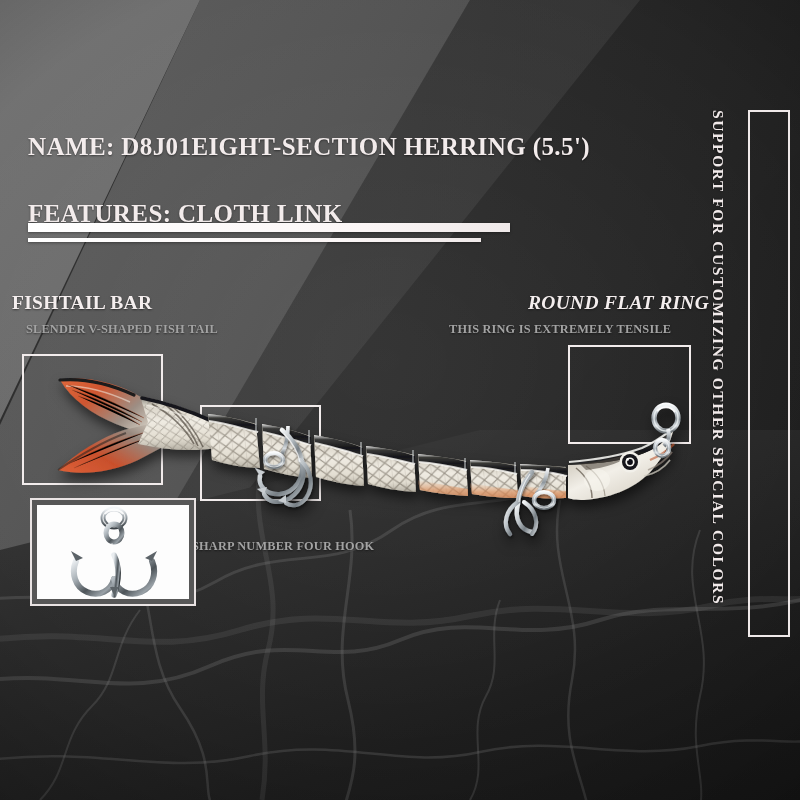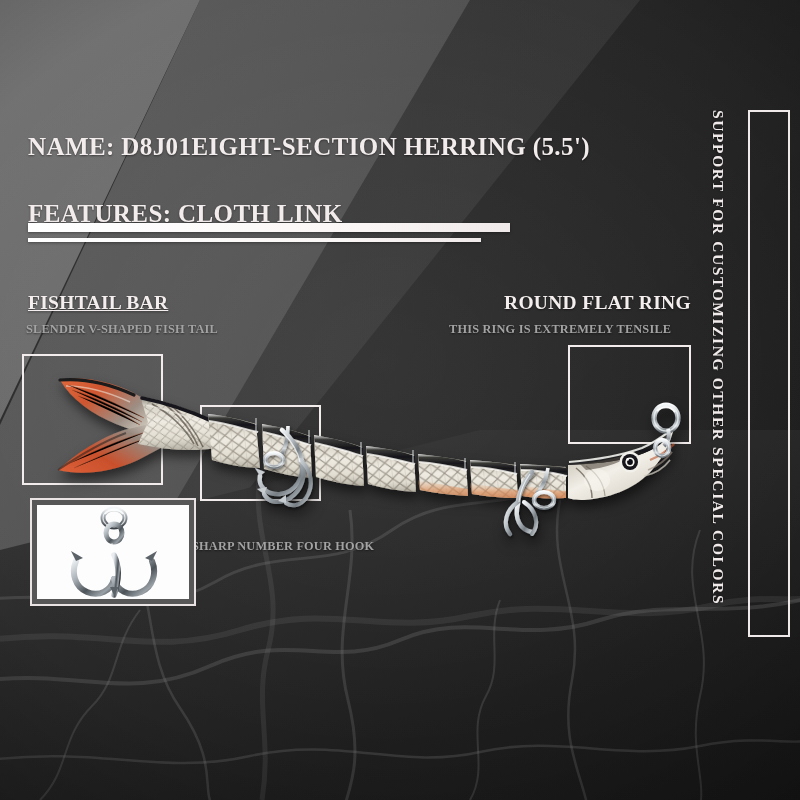--- a/index.html
+++ b/index.html
@@ -42,23 +42,23 @@
   .rule{position:absolute;left:28px;background:linear-gradient(90deg,#fff 0%,#fbf6f6 70%,#efe9e9 100%);
         box-shadow:0 1px 3px rgba(0,0,0,.35);}
   #rule-thick{top:223px;width:482px;height:9px;}
   #rule-thin{top:238px;width:453px;height:4px;}
 
   .cl-title{position:absolute;color:#f4eeee;font-weight:700;font-size:19.5px;
             letter-spacing:.3px;white-space:nowrap;text-shadow:0 1px 2px rgba(0,0,0,.5);}
   .cl-sub{position:absolute;color:#a3a3a3;font-weight:700;font-size:12.3px;
           letter-spacing:.2px;white-space:nowrap;text-shadow:0 1px 2px rgba(0,0,0,.5);}
 
-  #lbl-fishtail-title{left:28px;top:292px;text-decoration:underline;}
+  #lbl-fishtail-title{left:12px;top:292px;}
   #lbl-fishtail-sub{left:26px;top:322px;}
-  #lbl-ring-title{left:504px;top:292px;}
+  #lbl-ring-title{left:528px;top:292px;font-style:italic;}
   #lbl-ring-sub{left:449px;top:322px;}
   #lbl-hook-title{left:192px;top:508px;}
   #lbl-hook-sub{left:192px;top:539px;}
 
   
   #side-text{position:absolute;left:0;top:0;transform-origin:0 0;
       color:#f1eaea;font-weight:700;font-size:15.5px;letter-spacing:1.6px;white-space:nowrap;
       transform:translate(727px,110px) rotate(90deg);text-shadow:0 1px 2px rgba(0,0,0,.5);}
   #side-rect{position:absolute;left:748px;top:110px;width:42px;height:527px;
       border:2px solid #efe9e9;box-sizing:border-box;}

